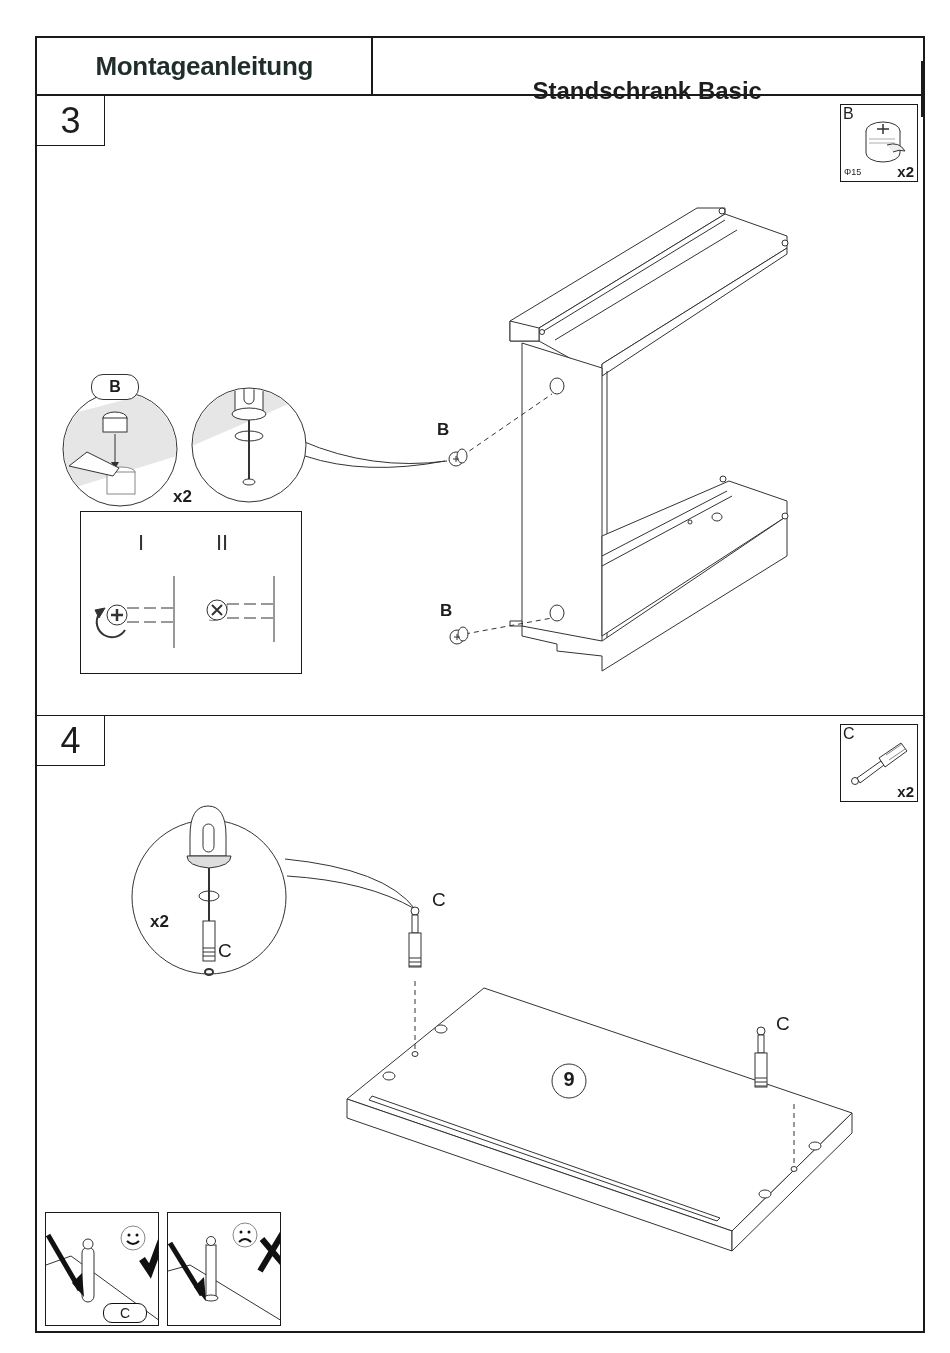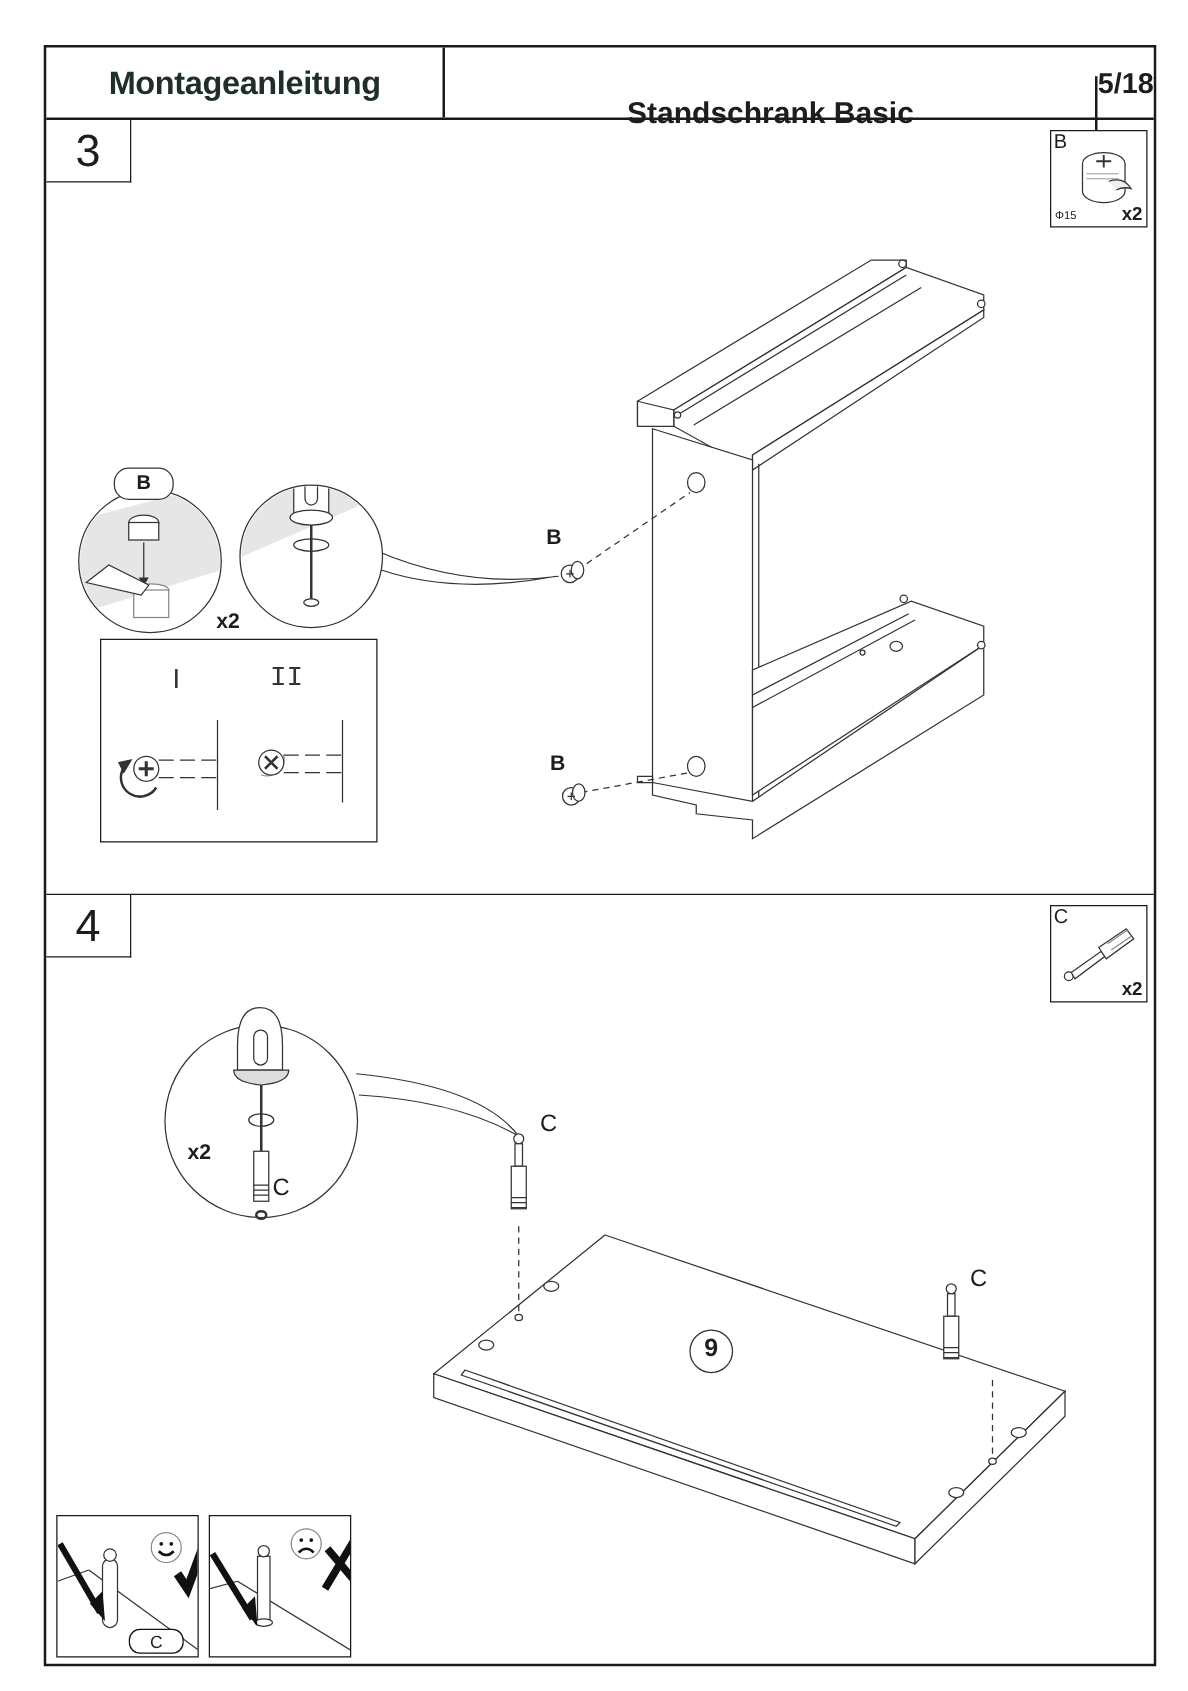--- a/index.html
+++ b/index.html
@@ -27,21 +27,20 @@
   .okbox { position: absolute; top: 1174px; width: 114px; height: 114px; border: 1px solid #1a1a1a; box-sizing: border-box; overflow: hidden; }
 </style>
 </head>
 <body>
 
 <div class="frame">
 
   <div class="header">
     <div class="hcell h1">Montageanleitung</div>
     <div class="hcell h2">Standschrank Basic</div>
-    <div class="hcell h3">5/18</div>
   </div>
 
   <div class="section s3">
     <div class="stepnum">3</div>
 
     <div class="partbox" style="top:8px;">
       <span class="letter">B</span>
       <svg width="78" height="78">
         <ellipse cx="42" cy="26" rx="17" ry="9" fill="#fff" stroke="#333"></ellipse>
         <path d="M25 26 v22 a17 9 0 0 0 34 0 v-22" fill="#fff" stroke="#333"></path>
@@ -135,21 +134,21 @@
     </svg>
 
     <div style="position:absolute;left:54px;top:278px;width:46px;height:24px;border:1px solid #333;border-radius:12px;background:#fff;display:flex;align-items:center;justify-content:center;font-weight:bold;font-size:16px;">B</div>
     <div class="lbl" style="left:136px;top:391px;">x2</div>
 
     <div class="lbl" style="left:400px;top:324px;">B</div>
     <div class="lbl" style="left:403px;top:505px;">B</div>
 
     <div class="rotbox">
       <span class="roman" style="left:57px;top:18px;">I</span>
-      <span class="roman" style="left:135px;top:18px;font-family:Liberation Mono, monospace;">II</span>
+      <span class="roman" style="left:135px;top:18px;">II</span>
       <svg width="222" height="163">
         <g fill="#fff" stroke="#333">
           <line x1="93" y1="64" x2="93" y2="136"></line>
           <line x1="193" y1="64" x2="193" y2="130"></line>
           <g>
             <path d="M18 102 a14 14 0 1 0 26 16" fill="none" stroke="#333" stroke-width="2"></path>
             <polygon points="14,98 24,96 18,106" fill="#333"></polygon>
           </g>
           <circle cx="36" cy="103" r="10"></circle>
           <path d="M30 103 h12 M36 97 v12" stroke-width="2.5"></path>

